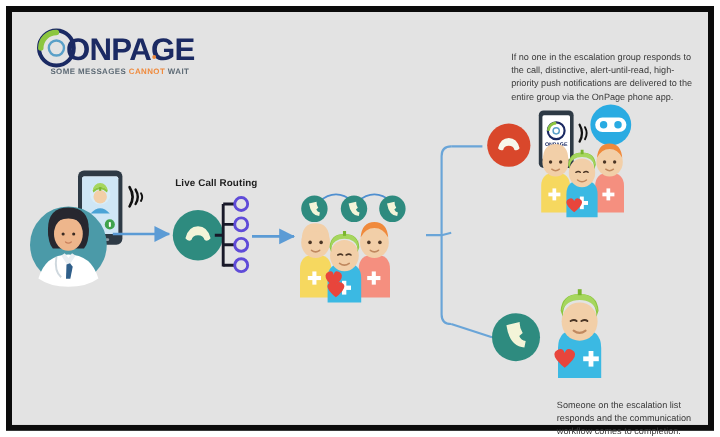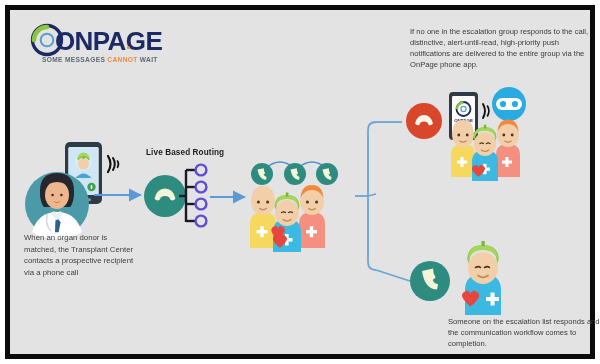--- a/index.html
+++ b/index.html
@@ -28,21 +28,21 @@
   #logo { position: absolute; left: 14px; top: 9px; width: 150px; height: 48px; }
   #logo svg { display: block; }
 
   
   .txt { position: absolute; color: #3a3a3a; font-size: 7.6px; line-height: 11.1px; }
   #txt-mid   { left: 215px; top: 51px;  width: 165px; }
   #txt-top   { left: 400px; top: 16px;  width: 185px; }
   #txt-left  { left: 14px;  top: 222px; width: 112px; font-size: 7.8px; line-height: 11.6px; color: #404040;}
   #txt-bottom{ left: 438px; top: 306px; width: 155px; }
 
-  .txt p { margin: 0; }
+  .txt p { margin: 16px; }
 
   
   #label-lcr {
     position: absolute; left: 136px; top: 138px;
     font-size: 8.2px; font-weight: bold; color: #1d1d1d;
     letter-spacing: .1px;
   }
 
   
   #art { position: absolute; left: 0; top: 0; width: 580px; height: 344px; }
@@ -293,29 +293,26 @@
         <path d="M459 254 q0 -15 14 -15 q14 0 14 15 l1.8 -5 q-0.8 -14 -15.8 -14 q-15 0 -15.8 14 z" fill="#8cc63f"></path>
         <path d="M458 250 q0.8 -15 15 -15 q14.2 0 15 15 q-3.8 -10 -15 -10 q-11.2 0 -15 10 z" fill="#a6d65e"></path>
         <rect x="471.5" y="231" width="3.2" height="5" fill="#7ab52f"></rect>
         <path d="M465.5 257.5 q3 -1.8 5 0" fill="none" stroke="#4a3525" stroke-width="1.6" stroke-linecap="round"></path>
         <path d="M474.5 257.5 q3 -1.8 5 0" fill="none" stroke="#4a3525" stroke-width="1.6" stroke-linecap="round"></path>
         <path d="M468 265.5 q5 3.8 10 0" fill="none" stroke="#c0895f" stroke-width="1.7" stroke-linecap="round"></path>
       </g>
 
     </svg>
 
-    <div id="label-lcr">Live Based Routing</div>
+    <div id="label-lcr">Live Call Routing</div>
 
 
     <div class="txt" id="txt-top">
       <p>If no one in the escalation group responds to the call, distinctive, alert-until-read, high-priority push notifications are delivered to the entire group via the OnPage phone app.</p>
     </div>
 
-    <div class="txt" id="txt-left">
-      <p>When an organ donor is matched, the Transplant Center contacts a prospective recipient via a phone call</p>
-    </div>
 
     <div class="txt" id="txt-bottom">
       <p>Someone on the escalation list responds and the communication workflow comes to completion.</p>
     </div>
 
   </div>
 </div>
 
 </body></html>

